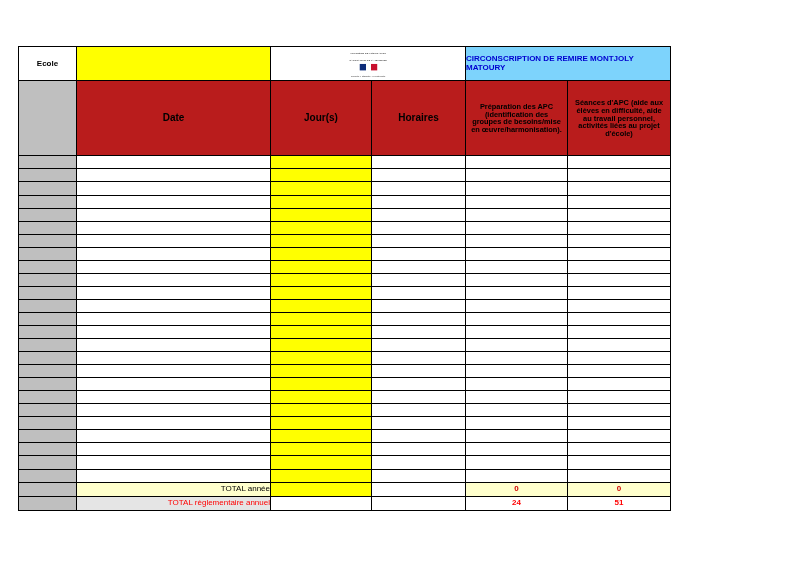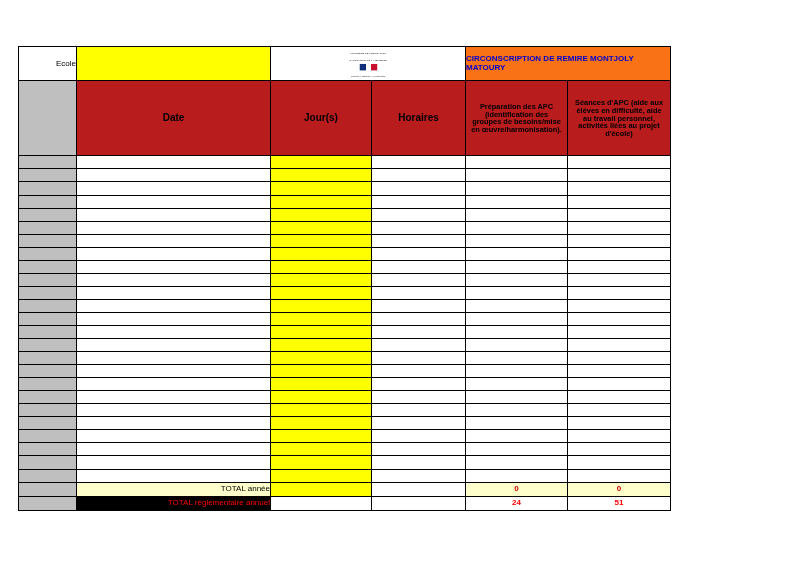--- a/index.html
+++ b/index.html
@@ -41,23 +41,23 @@
   .c-jour   { width: 101px; }
   .c-horaire{ width: 94px; }
   .c-prep   { width: 102px; }
   .c-seance { width: 103px; }
 
   
   .row-top td { height: 26px; }
 
   .ecole-cell {
     background: #ffffff;
-    text-align: right;
+    text-align: center;
     font-size: 13px;
-    font-weight: normal;
+    font-weight: bold;
     color: #000;
   }
   .yellow-head {
     background: #ffff00;
   }
   .logo-cell {
     background: #ffffff;
     text-align: center;
     vertical-align: middle;
   }
@@ -81,21 +81,21 @@
     display: block;
     background: linear-gradient(to right, #0e2d7a 0 33.3%, #ffffff 33.3% 66.6%, #c8102e 66.6% 100%);
   }
   .logo-sub {
     font-size: 2.6px;
     color: #111;
     letter-spacing: 0.2px;
     text-align: center;
   }
   .circo-cell {
-    background: #f97316;
+    background: #7dd3fc;
     color: #0000d0;
     font-weight: bold;
     font-size: 8.2px;
     padding-left: 6px;
     vertical-align: bottom;
     padding-bottom: 1px;
   }
 
   
   .row-head td { height: 74px; }
@@ -123,21 +123,21 @@
   }
   .total-val {
     background: #ffffcc;
     font-weight: bold;
     font-size: 8.5px;
     text-align: center;
     color: #d00000;
   }
   .total-val.zero { color: #d00000; }
   .row-regl .total-label {
-    background: #000000;
+    background: #e5e5e5;
     color: #ff0000;
   }
   .row-regl .total-val {
     background: #ffffff;
     color: #ff0000;
   }
   .blankwhite { background: #ffffff; }
 </style>
 </head>
 <body>

